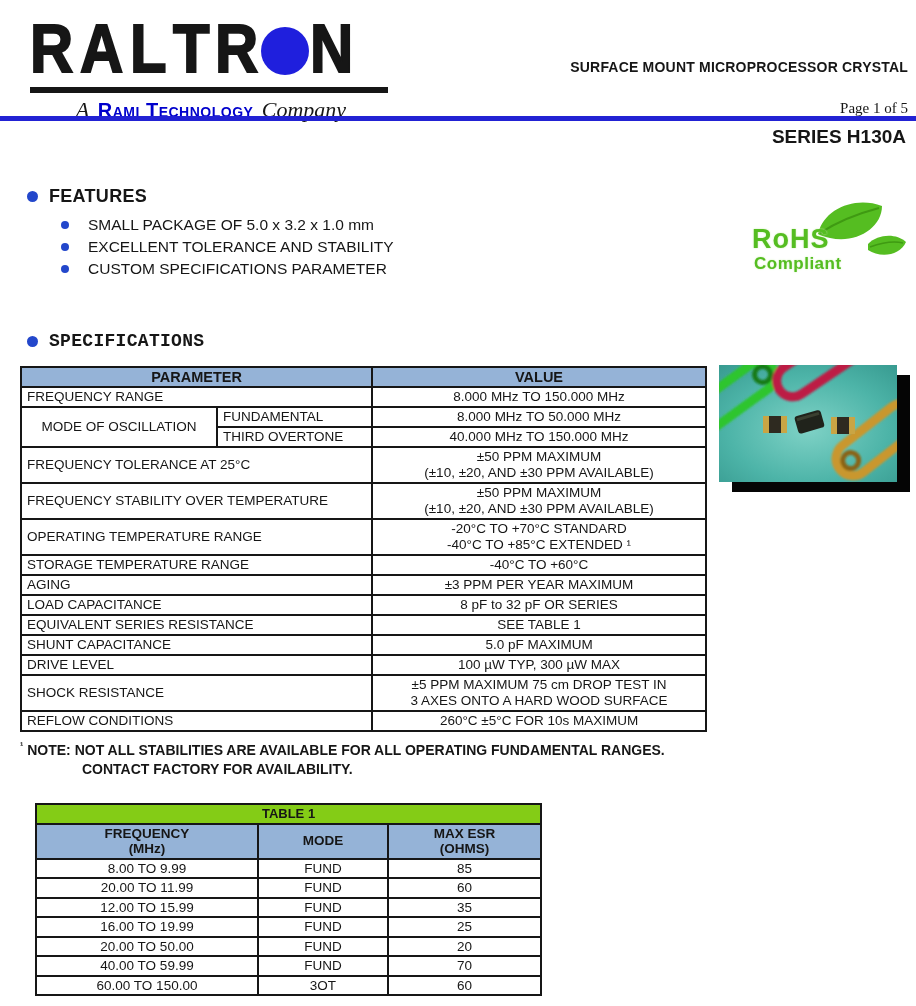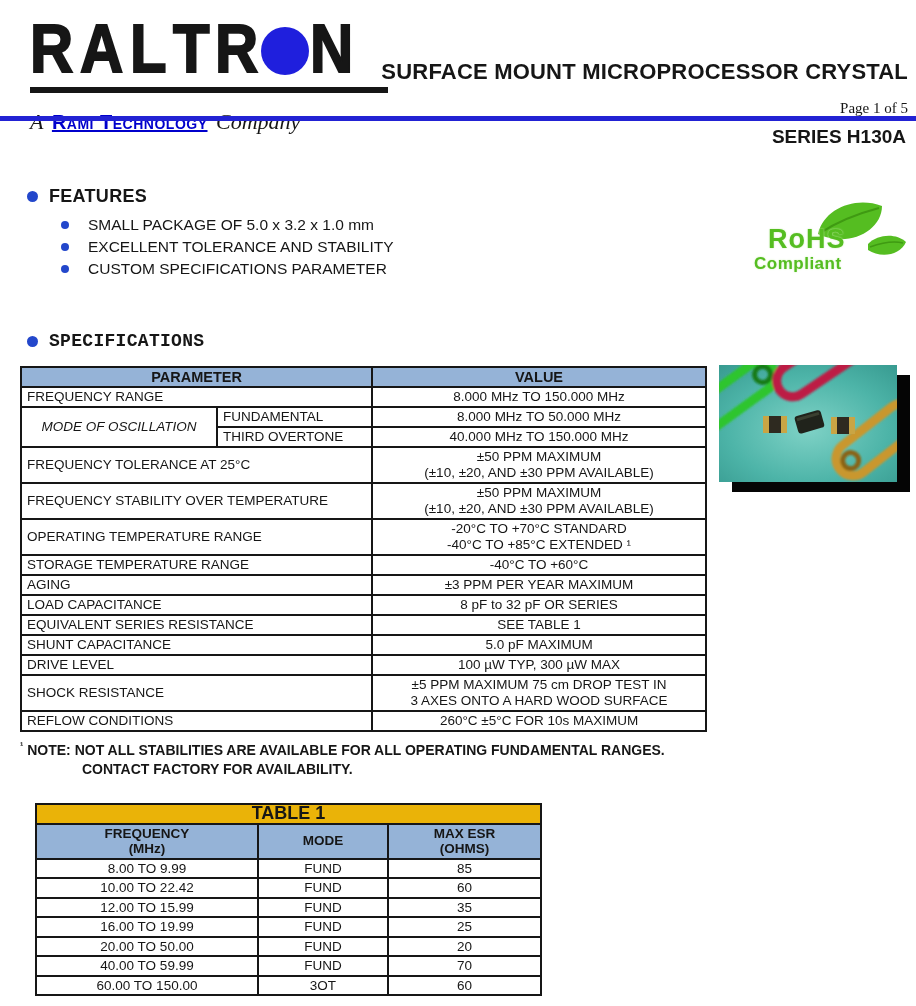--- a/index.html
+++ b/index.html
@@ -17,71 +17,71 @@
 
   
   .logo-block{position:absolute;left:30px;top:12px;width:362px;}
   .logo-row{display:flex;align-items:center;height:72px;}
   .logo-ch{font-weight:bold;font-size:68px;line-height:1;color:var(--ink);
            -webkit-text-stroke:2px var(--ink);letter-spacing:1px;
            transform:scaleX(0.88) scaleY(1.02);transform-origin:left center;display:inline-block;}
   .logo-o{display:inline-block;width:48px;height:48px;border-radius:50%;
           background:var(--logo-circle-blue);margin:6px 1px 0 -4px;flex:none;}
   .logo-underline{width:358px;height:6px;background:var(--ink);margin-top:3px;}
-  .company-line{margin-top:16px;white-space:nowrap;}
+  .company-line{margin-top:4px;white-space:nowrap;text-align:center;}
   .serif-it{font-family:"Liberation Serif", serif;font-style:italic;font-size:22px;}
   .rami{color:var(--rami-blue);font-weight:bold;font-variant:small-caps;
         text-decoration:underline;font-size:20px;letter-spacing:0.5px;margin:0 4px;}
-  .doc-title{position:absolute;right:8px;top:59px;font-size:22px;font-weight:bold;letter-spacing:0.2px;}
+  .doc-title{position:absolute;right:8px;top:59px;font-size:14px;font-weight:bold;letter-spacing:0.2px;}
   .page-num{position:absolute;right:8px;top:100px;font-family:"Liberation Serif", serif;font-size:15px;}
   .blue-rule{position:absolute;left:0;top:116px;width:916px;height:5px;background:var(--accent-blue-rule);}
   .series{position:absolute;right:10px;top:126px;font-size:19px;font-weight:bold;}
 
   
   .section-heading{display:flex;align-items:center;gap:11px;}
   .section-heading .big-bullet{width:11px;height:11px;border-radius:50%;background:var(--bullet-blue);flex:none;}
   .section-heading .heading-text{font-size:18px;font-weight:bold;letter-spacing:0.3px;}
   #features-section{position:absolute;left:27px;top:186px;}
   .features-list{list-style:none;margin:7px 0 0 61px;}
   .features-list li{position:relative;font-size:15.5px;line-height:21px;margin-bottom:1px;}
   .features-list li::before{content:"";position:absolute;left:-27px;top:7px;width:8px;height:8px;
                             border-radius:50%;background:var(--bullet-blue);}
 
   
   .rohs-badge{position:absolute;left:752px;top:200px;width:160px;height:92px;}
   .rohs-badge svg{position:absolute;left:0;top:0;}
-  .rohs-line1{position:absolute;left:16px;top:24px;font-size:27px;font-weight:bold;color:var(--rohs-green);
+  .rohs-line1{position:absolute;left:0;top:24px;font-size:27px;font-weight:bold;color:var(--rohs-green);
               letter-spacing:1px;text-shadow:0 0 2px #c8ecae;}
   .rohs-line2{position:absolute;left:2px;top:54px;font-size:17px;font-weight:bold;color:var(--rohs-green);
               letter-spacing:0.5px;text-shadow:0 0 2px #c8ecae;}
 
   
   #spec-heading{position:absolute;left:27px;top:331px;font-family:Liberation Mono, monospace;}
   .spec-table{position:absolute;left:20px;top:366px;border-collapse:collapse;table-layout:fixed;
               width:685px;font-size:13.5px;}
   .spec-table th,.spec-table td{border:2px solid var(--ink);padding:1px 5px;line-height:16px;}
   .spec-table th{background:var(--table-header-bg);text-align:center;font-size:14.5px;}
   .spec-table td.param{text-align:left;}
-  .spec-table td.main-param{text-align:center;font-style:italic;}
+  .spec-table td.main-param{text-align:center;}
   .spec-table td.val{text-align:center;white-space:pre-line;}
 
   
   .product-photo{position:absolute;left:719px;top:365px;width:178px;height:117px;
                  box-shadow:13px 10px 0 0 #050505;}
 
   
   .note-block{position:absolute;left:20px;top:736px;font-weight:bold;font-size:14px;line-height:19px;}
   .note-line2{margin-left:62px;}
   .note-sup{font-size:10px;vertical-align:super;}
 
   
   .t1-table{position:absolute;left:35px;top:803px;border-collapse:collapse;table-layout:fixed;
             width:505px;font-size:13.5px;}
   .t1-table th,.t1-table td{border:2px solid var(--ink);padding:1px 4px;line-height:15.5px;text-align:center;}
-  .t1-table .t1-title{background:#eab308;font-size:18px;font-weight:bold;}
+  .t1-table .t1-title{background:#84cc16;font-size:13px;font-weight:bold;}
   .t1-table th{background:var(--table-header-bg);white-space:pre-line;font-size:13.5px;}
 </style>
 </head>
 <body>
 
 <div class="page">
 
   <div class="logo-block">
     <div class="logo-row">
         <span class="logo-ch">R</span>
@@ -276,21 +276,21 @@
 (OHMS)</th>
       </tr>
     </thead>
     <tbody>
         <tr>
           <td class="">8.00 TO 9.99</td>
           <td class="">FUND</td>
           <td class="">85</td>
         </tr>
         <tr>
-          <td class="">10.00 TO 22.42</td>
+          <td class="">20.00 TO 11.99</td>
           <td class="">FUND</td>
           <td class="">60</td>
         </tr>
         <tr>
           <td class="">12.00 TO 15.99</td>
           <td class="">FUND</td>
           <td class="">35</td>
         </tr>
         <tr>
           <td class="">16.00 TO 19.99</td>

